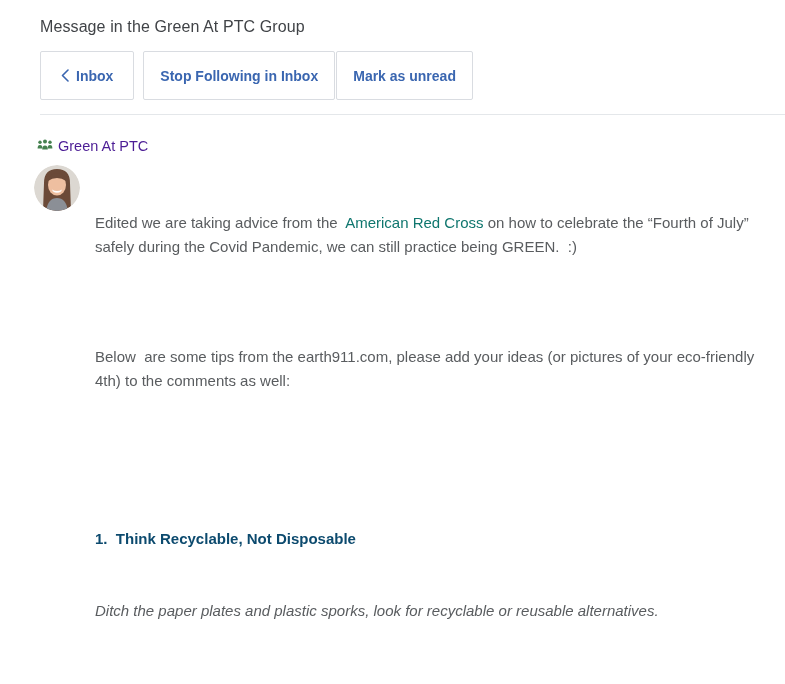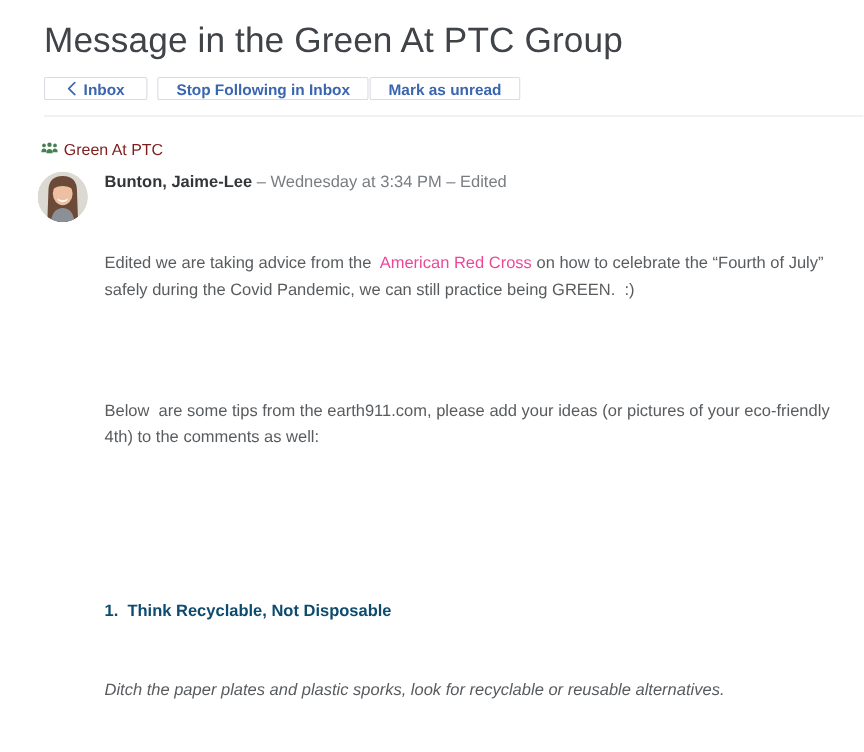--- a/index.html
+++ b/index.html
@@ -6,56 +6,56 @@
   html, body {
     margin: 0; padding: 0;
     width: 785px; height: 684px;
     background: #ffffff;
     font-family: "Liberation Sans", sans-serif;
     overflow: hidden;
   }
   .header { padding: 16px 40px 0 40px; }
   .page-title {
     margin: 2px 0 15px 0;
-    font-size: 32px;
+    font-size: 16px;
     font-weight: 400;
     color: #404347;
     letter-spacing: 0.1px;
   }
   .toolbar { display: flex; align-items: center; }
   .btn {
     display: inline-flex;
     align-items: center;
     gap: 7px;
     background: #ffffff;
     border: 1px solid #d9dce1;
     border-radius: 2px;
     color: #3a66b0;
     font-family: "Liberation Sans", sans-serif;
     font-size: 14px;
     font-weight: 700;
     padding: 8px 16px;
-    height: 21px;
+    height: 49px;
     cursor: pointer;
   }
   .btn-back { margin-right: 9px; padding: 8px 20px; }
   .btn-group { display: flex; }
   .btn-group .btn + .btn { margin-left: 1px; }
   .chev { display: inline-flex; align-items: center; }
   .divider {
     border: 0;
     border-top: 1px solid #e4e7ea;
     margin: 14px 0 0 40px;
   }
   .content { padding: 23px 30px 0 34px; }
   .group-row {
     display: flex;
     align-items: center;
     gap: 5px;
-    color: #7f1d1d;
+    color: #4c1d95;
     font-size: 14.5px;
     padding-left: 3px;
     cursor: pointer;
     width: fit-content;
   }
   .post { display: flex; margin-top: 9px; }
   .avatar {
     width: 46px; height: 46px;
     border-radius: 50%;
     overflow: hidden;
@@ -68,21 +68,21 @@
   .author { font-weight: 700; color: #333639; cursor: pointer; }
   .meta { color: #797d82; font-weight: 400; }
   .message {
     font-size: 15px;
     line-height: 24px;
     color: #595c5f;
     white-space: pre-wrap;
   }
   .para, .tips, .throwback { margin: 0 0 14px 0; }
   .link {
-    color: #ec4899;
+    color: #0f766e;
     text-decoration: none;
     cursor: pointer;
   }
   .tip-heading { font-weight: 700; color: #0c4a6e; }
   .tip-body { font-weight: 400; font-style: italic; }
 </style>
 </head>
 <body>
 
 <div class="page">
@@ -140,23 +140,20 @@
             <path d="M10 18 Q10 4 23 4 Q36 4 36 18 L37 46 L9 46 Z" fill="#6b4a38"></path>
             <ellipse cx="23" cy="20" rx="9" ry="10.5" fill="#eebfa0"></ellipse>
             <path d="M14 16 Q16 8 23 8 Q30 8 32 16 Q28 13 23 13 Q18 13 14 16 Z" fill="#6b4a38"></path>
             <path d="M18 24.5 Q23 27.5 28 24.5 L27 26.5 Q23 29 19 26.5 Z" fill="#fdfdfd"></path>
             <path d="M12 46 Q14 33 23 33 Q32 33 34 46 Z" fill="#8b8f96"></path>
           </g>
         </svg>
       </div>
 
       <div class="post-body">
-        <div class="byline">
-          <span class="author">Bunton, Jaime-Lee</span><span class="meta"> – Wednesday at 3:34 PM – Edited</span>
-        </div>
 
         <div class="message">
           <p class="para"><span>Edited we are taking advice from the  </span><a class="link">American Red Cross</a><span> on how to celebrate the “Fourth of July” safely during the Covid Pandemic, we can still practice being GREEN.  :)</span></p>
 
           <p class="para">Below  are some tips from the earth911.com, please add your ideas (or pictures of your eco-friendly 4th) to the comments as well:</p>
 
           <div class="tips">
             <div class="tip-heading">1.  Think Recyclable, Not Disposable</div>
             <div class="tip-body">Ditch the paper plates and plastic sporks, look for recyclable or reusable alternatives.</div>
             

